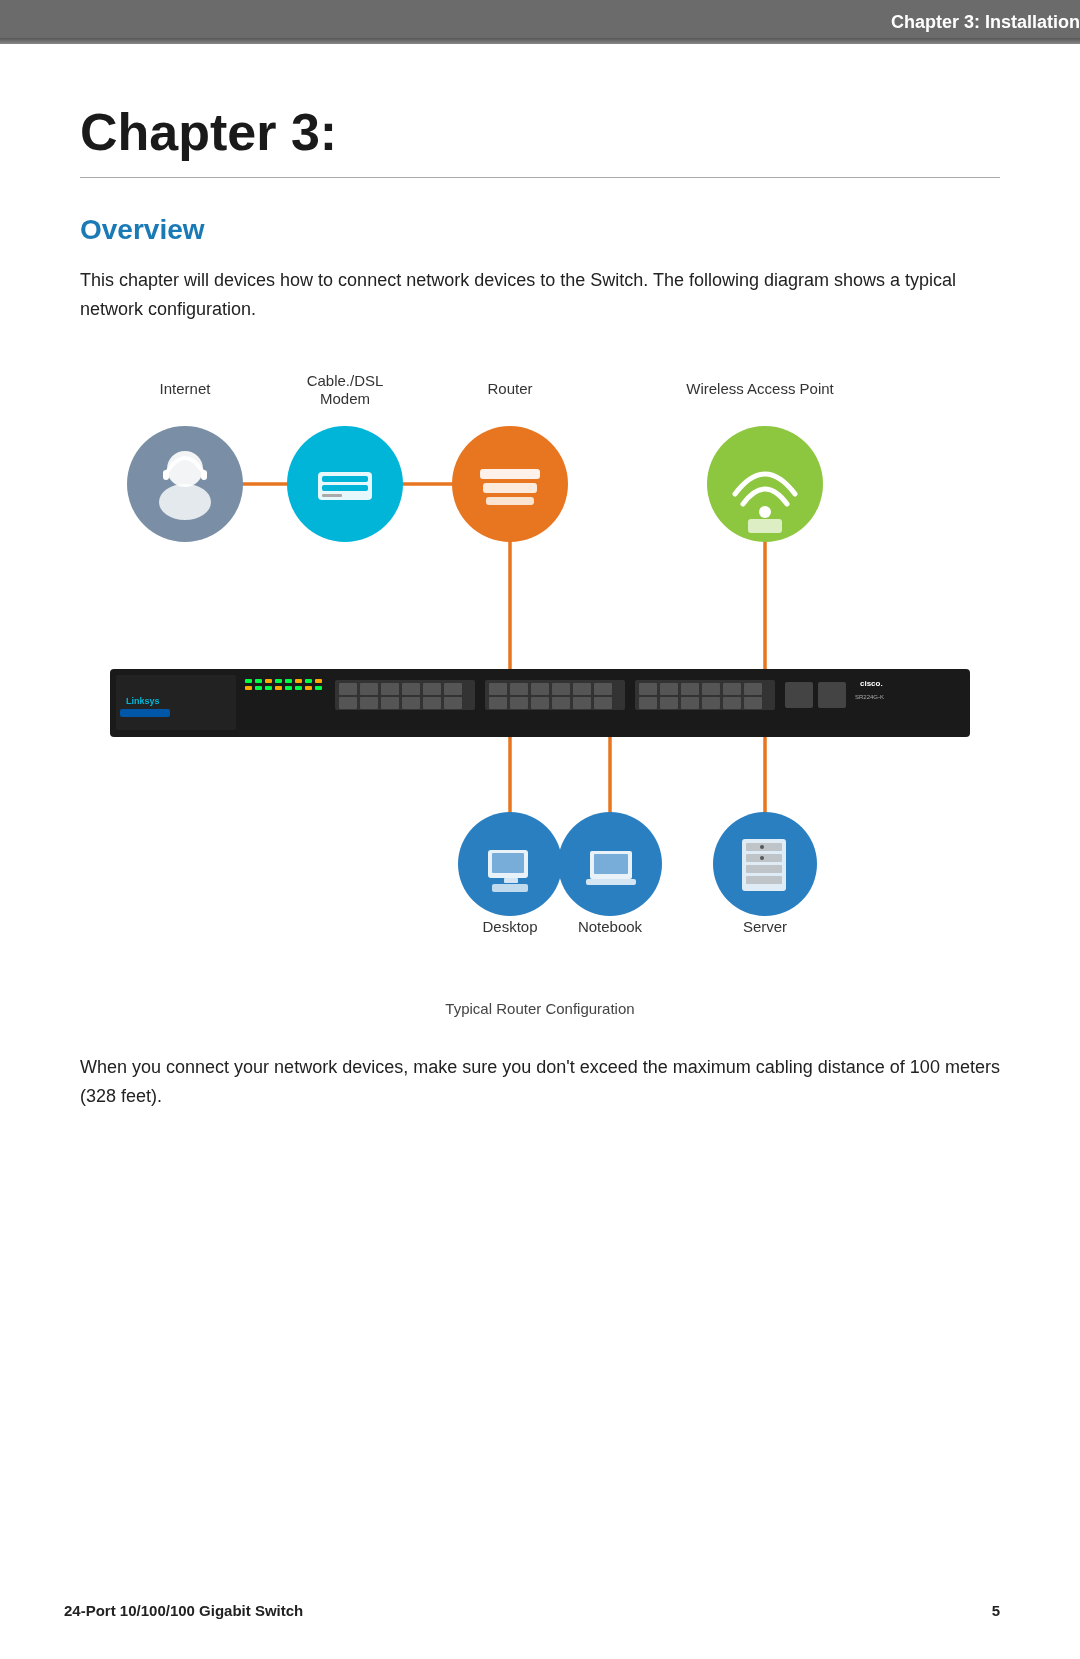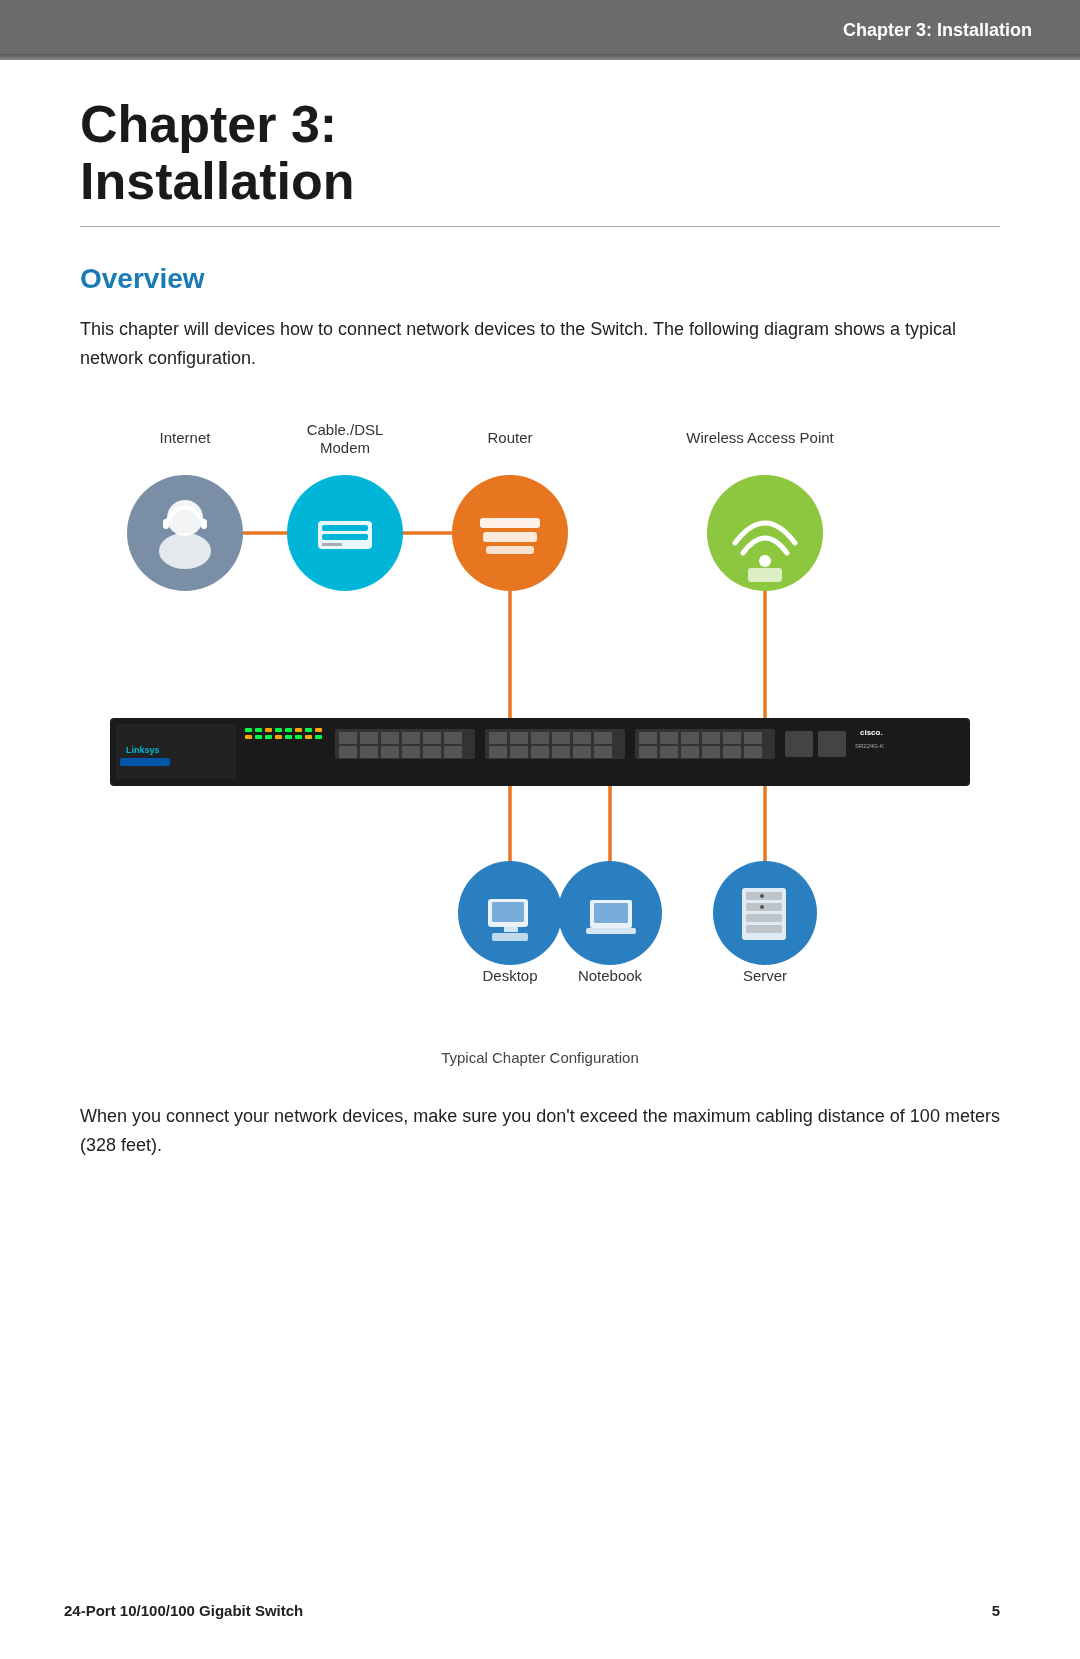--- a/index.html
+++ b/index.html
@@ -8,47 +8,46 @@
       width: 1080px;
       min-height: 1659px;
       background: #ffffff;
       font-family: Arial, sans-serif;
       position: relative;
     }
 
     
     .header-bar {
       width: 100%;
-      height: 60px;
+      height: 44px;
       background: #6b6b6b;
       display: flex;
       align-items: center;
       justify-content: flex-end;
-      padding-right: 48px;
       position: relative;
     }
     .header-bar::before {
       content: '';
       position: absolute;
       bottom: 0;
       left: 0;
       width: 100%;
       height: 6px;
       background: linear-gradient(to bottom, #555, #888);
     }
 
     .header-title {
       color: #ffffff;
       font-size: 18px;
       font-weight: bold;
     }
 
     
     .main-content {
-      padding: 36px 80px 60px 80px;
+      padding: 60px 80px 60px 80px;
     }
 
     .chapter-title {
       font-size: 52px;
       font-weight: 900;
       color: #1a1a1a;
       line-height: 1.1;
       margin-bottom: 16px;
     }
 
@@ -127,21 +126,20 @@
 <body>
 
 <div class="header-bar">
   <span class="header-title">Chapter 3: Installation</span>
 </div>
 
 <div class="main-content">
 
   <div class="chapter-title">
     <span>Chapter 3:</span><br>
-    <span>Installation</span>
   </div>
   <hr class="chapter-divider">
 
   <div class="section-title">Overview</div>
 
   <p class="overview-text">This chapter will devices how to connect network devices to the Switch. The following diagram shows a typical network configuration.</p>
 
   <div class="diagram-container">
     <div class="diagram-svg-wrap">
       <svg width="920" height="620" viewBox="0 0 920 620">
@@ -294,21 +292,21 @@
         <circle cx="682" cy="483" r="2" fill="#555"></circle>
         <circle cx="682" cy="494" r="2" fill="#555"></circle>
 
         <text x="430" y="568" text-anchor="middle" font-size="15" fill="#333" font-family="Arial">Desktop</text>
         <text x="530" y="568" text-anchor="middle" font-size="15" fill="#333" font-family="Arial">Notebook</text>
         <text x="685" y="568" text-anchor="middle" font-size="15" fill="#333" font-family="Arial">Server</text>
       </svg>
     </div>
   </div>
 
-  <div class="diagram-caption">Typical Chapter Configuration</div>
+  <div class="diagram-caption">Typical Router Configuration</div>
 
   <p class="bottom-text">When you connect your network devices, make sure you don't exceed the maximum cabling distance of 100 meters (328 feet).</p>
 
 </div>
 
 <div class="footer">
   <span class="footer-left">24-Port 10/100/100 Gigabit Switch</span>
   <span class="footer-right">5</span>
 </div>
 

